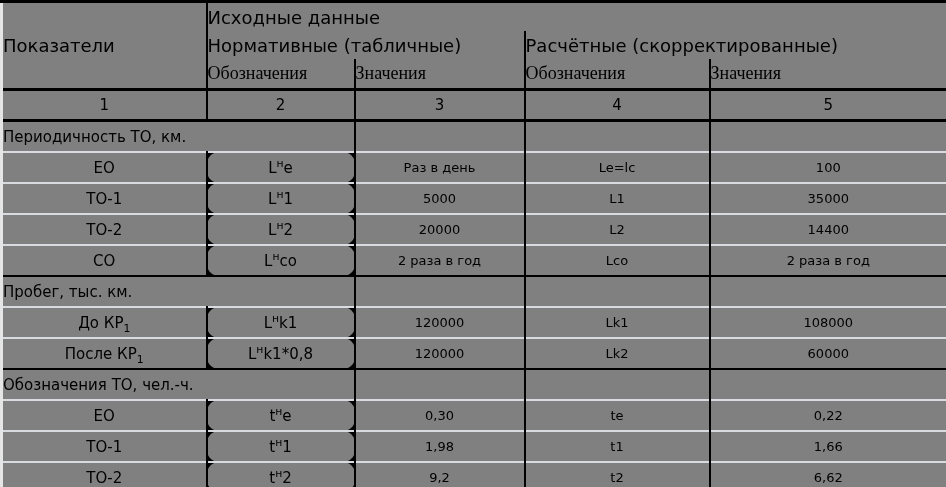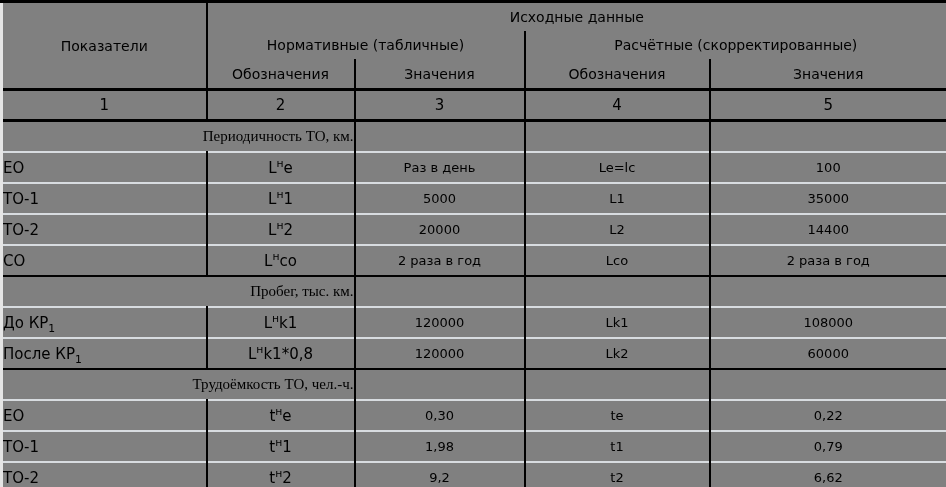--- a/index.html
+++ b/index.html
@@ -48,51 +48,51 @@
   .bl  { border-left: 3px solid #e5e5e5; }
   .br  { border-right: 3px solid #000000; }
   .bt-thin { border-top: 2px solid #000000; }
   .br-thin { border-right: 2px solid #000000; }
 
   
   .sep-top { border-top: 2px solid #d8dce0; }
 
   
   .h-center {
-    text-align: center;
-    font-size: 14px;
+    text-align: left;
+    font-size: 18px;
     padding: 3px 6px;
   }
   .h-band { height: 28px; }
-  .h-sub  { height: 29px; }
+  .h-sub  { height: 29px; font-family: Liberation Serif, serif; }
   .h-num  { height: 28px; text-align: center; font-size: 15px; }
 
   
   tr.data-row td { height: 29px; }
   tr.section-row td { height: 29px; }
 
   .c-label {
-    text-align: left;
+    text-align: center;
     padding-left: 6px;
     font-size: 15px;
   }
   .c-mid {
     text-align: center;
     font-size: 13px;
   }
   .c-sym {
     text-align: center;
     font-size: 15px;
     font-weight: bold;
+    border-radius: 12px;
   }
   .c-section {
-    text-align: right;
+    text-align: left;
     padding-left: 6px;
     font-size: 15px;
-    font-family: Liberation Serif, serif;
   }
 
   sup { font-size: 0.72em; vertical-align: super; line-height: 0; }
   sub { font-size: 0.72em; vertical-align: sub;   line-height: 0; }
 </style>
 </head>
 <body>
 
 <table id="data-table">
   <colgroup>
@@ -185,40 +185,40 @@
 
     <tr class="data-row">
       <td class="c-label sep-top bl br-thin">После КР<sub>1</sub></td>
       <td class="c-sym   sep-top br-thin">L<sup>н</sup>k1*0,8</td>
       <td class="c-mid   sep-top br-thin">120000</td>
       <td class="c-mid   sep-top br-thin">Lk2</td>
       <td class="c-mid   sep-top br">60000</td>
     </tr>
 
     <tr class="section-row">
-      <td class="c-section bt-thin bl br-thin" colspan="2">Трудоёмкость ТО, чел.-ч.</td>
+      <td class="c-section bt-thin bl br-thin" colspan="2">Обозначения ТО, чел.-ч.</td>
       <td class="bt-thin br-thin"></td>
       <td class="bt-thin br-thin"></td>
       <td class="bt-thin br"></td>
     </tr>
 
     <tr class="data-row">
       <td class="c-label sep-top bl br-thin">ЕО</td>
       <td class="c-sym   sep-top br-thin">t<sup>н</sup>e</td>
       <td class="c-mid   sep-top br-thin">0,30</td>
       <td class="c-mid   sep-top br-thin">te</td>
       <td class="c-mid   sep-top br">0,22</td>
     </tr>
 
     <tr class="data-row">
       <td class="c-label sep-top bl br-thin">ТО-1</td>
       <td class="c-sym   sep-top br-thin">t<sup>н</sup>1</td>
       <td class="c-mid   sep-top br-thin">1,98</td>
       <td class="c-mid   sep-top br-thin">t1</td>
-      <td class="c-mid   sep-top br">0,79</td>
+      <td class="c-mid   sep-top br">1,66</td>
     </tr>
 
     <tr class="data-row">
       <td class="c-label sep-top bl br-thin">ТО-2</td>
       <td class="c-sym   sep-top br-thin">t<sup>н</sup>2</td>
       <td class="c-mid   sep-top br-thin">9,2</td>
       <td class="c-mid   sep-top br-thin">t2</td>
       <td class="c-mid   sep-top br">6,62</td>
     </tr>
 

